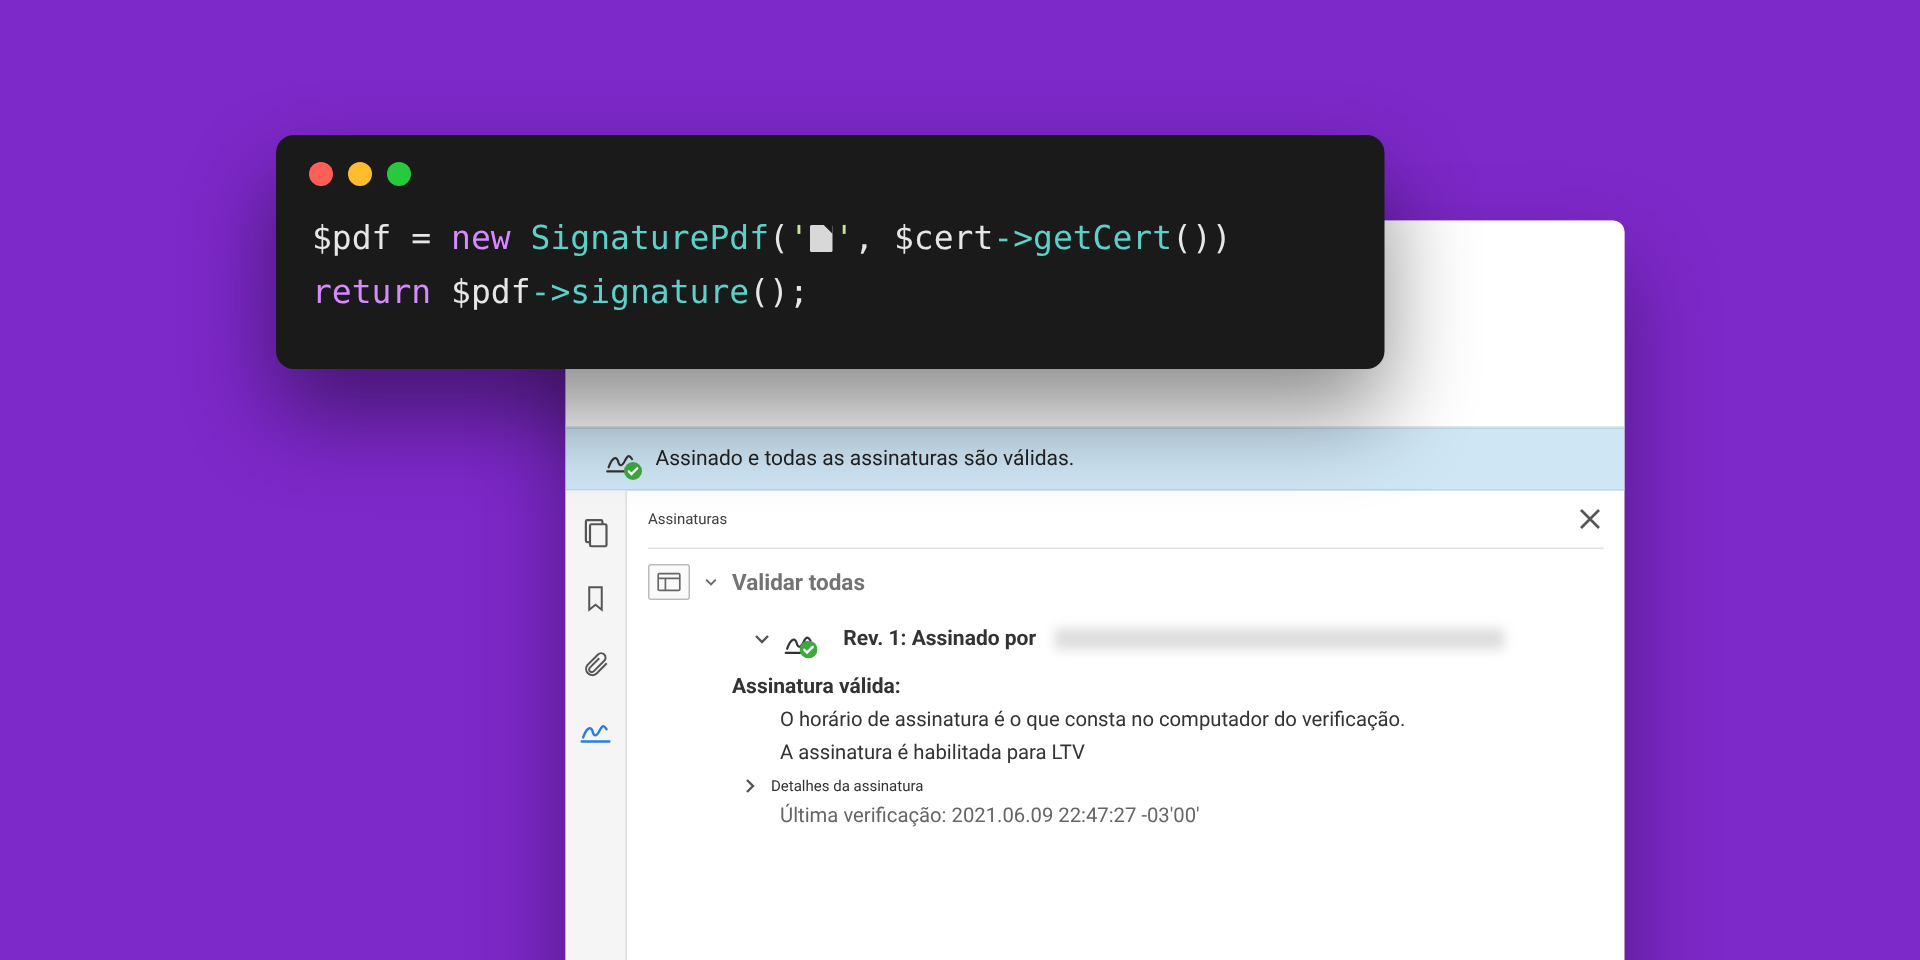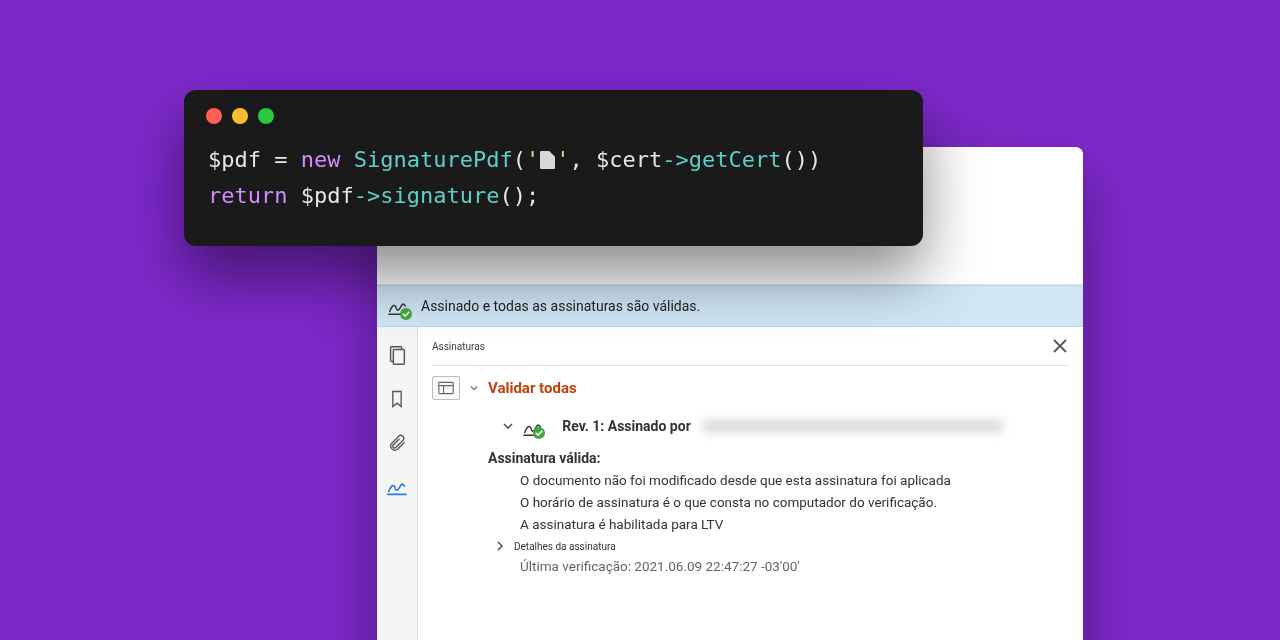--- a/index.html
+++ b/index.html
@@ -32,21 +32,21 @@
     background: #fff;
     border-bottom: 1px solid #e5e5e5;
   }
   .status-bar {
     height: 40px;
     background: #cfe6f5;
     border-top: 1px solid #b9d6e8;
     border-bottom: 1px solid #b9d6e8;
     display: flex;
     align-items: center;
-    padding-left: 10px;
+    padding-left: 26px;
     color: #222;
     font-size: 14px;
   }
   .sig-badge {
     position: relative;
     width: 22px;
     height: 22px;
     margin-right: 12px;
     flex-shrink: 0;
   }
@@ -130,21 +130,21 @@
     cursor: pointer;
   }
   .tiny-caret {
     width: 8px;
     height: 8px;
     color: #666;
   }
   .validate-label {
     font-size: 15px;
     font-weight: 700;
-    color: #c2410c;
+    color: #737373;
   }
 
   .rev-block {
     padding: 0 14px 0 18px;
     font-size: 14px;
     color: #333;
   }
   .rev-head {
     display: flex;
     align-items: center;
@@ -339,21 +339,20 @@
                 <circle cx="6" cy="6" r="6" fill="#3fa93f"></circle>
                 <path d="M3.2 6.2l1.8 1.8 3.8-3.8" stroke="#fff" stroke-width="1.6" fill="none" stroke-linecap="round"></path>
               </svg>
           </span>
           <span class="rev-title">Rev. 1: Assinado por</span>
           <span class="blurred"></span>
         </div>
 
         <div class="rev-sub">Assinatura válida:</div>
         <div class="rev-lines">
-          <div>O documento não foi modificado desde que esta assinatura foi aplicada</div>
           <div>O horário de assinatura é o que consta no computador do verificação.</div>
           <div>A assinatura é habilitada para LTV</div>
         </div>
 
         <div class="details-row">
           <svg class="chevron" style="transform:rotate(-90deg)" viewBox="0 0 12 12">
               <path d="M2 4l4 4 4-4" fill="none" stroke="currentColor" stroke-width="1.6"></path>
             </svg>
           <span>Detalhes da assinatura</span>
         </div>

